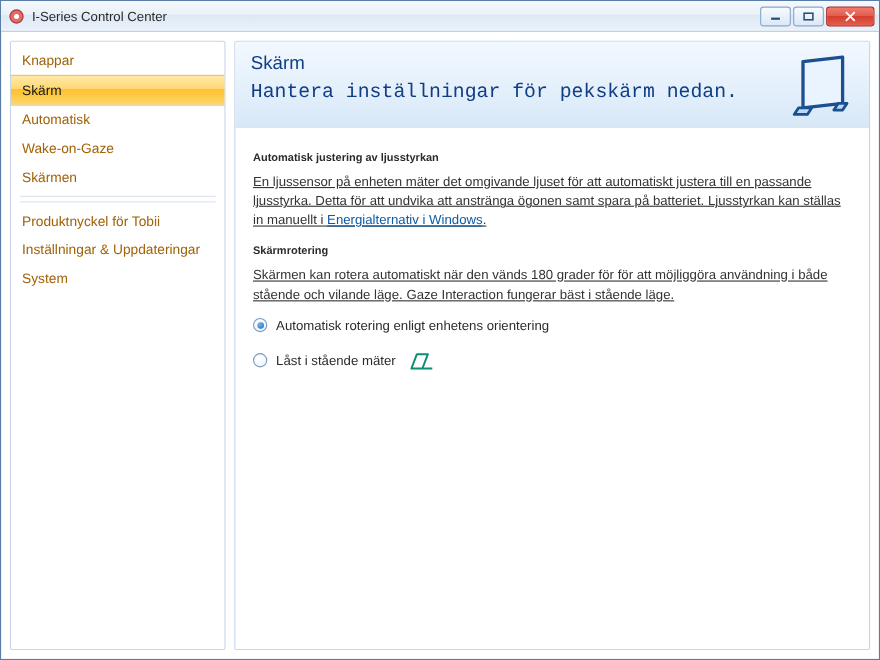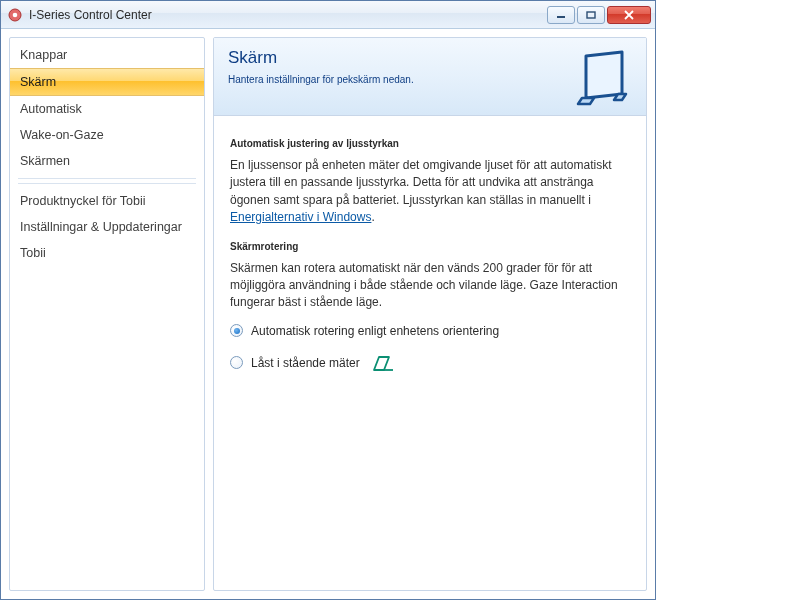--- a/index.html
+++ b/index.html
@@ -6,21 +6,21 @@
   body {
     margin: 0;
     font-family: "Segoe UI", Tahoma, sans-serif;
     font-size: 12px;
     background: #fff;
     width: 800px;
     height: 600px;
     overflow: hidden;
   }
   .window {
-    width: 656px;
+    width: 800px;
     height: 600px;
     border: 1px solid #5a7ca8;
     background: #fff;
     display: flex;
     flex-direction: column;
   }
   .titlebar {
     height: 28px;
     background: linear-gradient(to bottom, #f6f9fd 0%, #e9f0f8 45%, #dde8f4 46%, #eaf2fb 100%);
     border-bottom: 1px solid #b8cde2;
@@ -58,21 +58,21 @@
   }
   .sidebar {
     width: 196px;
     border: 1px solid #c8d6e8;
     border-radius: 2px;
     background: #fff;
     padding-top: 4px;
   }
   .nav-item {
     padding: 6px 10px;
-    color: #404040;
+    color: #a16207;
     cursor: default;
     font-size: 12.5px;
   }
   .nav-item.selected {
     background: linear-gradient(to bottom, #ffe9a8 0%, #ffd873 45%, #fec02d 46%, #ffd66a 100%);
     border-top: 1px solid #e6c06b;
     border-bottom: 1px solid #e6c06b;
     color: #1a1a1a;
   }
   .nav-sep {
@@ -95,40 +95,42 @@
     min-height: 78px;
   }
   .content-title {
     color: #0f3e84;
     font-size: 17px;
     font-weight: 400;
     margin-bottom: 6px;
   }
   .content-subtitle {
     color: #0f3e84;
-    font-size: 10px;
+    font-size: 18px;
+    font-family: Liberation Mono, monospace;
   }
   .header-icon {
     position: absolute;
     right: 12px; top: 8px;
   }
   .content-body {
     padding: 22px 16px 16px 16px;
     color: #2b2b2b;
   }
   .section-title {
     font-weight: 600;
     font-size: 10px;
     margin-bottom: 8px;
   }
   .section-text {
     font-size: 12px;
     line-height: 1.45;
     margin-bottom: 12px;
     color: #333;
+    text-decoration: underline;
   }
   .link { color: #0b5aa6; text-decoration: underline; cursor: default; }
   .check-row, .radio-row {
     display: flex;
     align-items: center;
     gap: 8px;
     margin-bottom: 10px;
     font-size: 12px;
   }
   .checkbox {
@@ -188,21 +190,21 @@
     <div class="sidebar">
       <div class="nav-item">Knappar</div>
       <div class="nav-item selected">Skärm</div>
       <div class="nav-item">Automatisk</div>
       <div class="nav-item">Wake-on-Gaze</div>
       <div class="nav-item">Skärmen</div>
       <div class="nav-sep"></div>
       <div class="nav-sep"></div>
       <div class="nav-item">Produktnyckel för Tobii</div>
       <div class="nav-item">Inställningar &amp; Uppdateringar</div>
-      <div class="nav-item">Tobii</div>
+      <div class="nav-item">System</div>
     </div>
 
     <div class="content">
       <div class="content-header">
         <div class="content-title">Skärm</div>
         <div class="content-subtitle">Hantera inställningar för pekskärm nedan.</div>
         <div class="header-icon">
           <svg width="62" height="62" viewBox="0 0 62 62">
             <path d="M14 10 L50 6 L50 48 L14 52 Z" fill="#eaf4ff" stroke="#1a5090" stroke-width="3" stroke-linejoin="round"></path>
             <path d="M10 52 L22 52 L18 58 L6 58 Z" fill="#bcd9f5" stroke="#1a5090" stroke-width="2.5" stroke-linejoin="round"></path>
@@ -211,21 +213,21 @@
         </div>
       </div>
 
       <div class="content-body">
         <div class="section-title">Automatisk justering av ljusstyrkan</div>
         <div class="section-text">
           <span>En ljussensor på enheten mäter det omgivande ljuset för att automatiskt justera till en passande ljusstyrka. Detta för att undvika att anstränga ögonen samt spara på batteriet. Ljusstyrkan kan ställas in manuellt i </span><span class="link">Energialternativ i Windows</span><span>.</span>
         </div>
 
         <div class="section-title" style="margin-top:14px">Skärmrotering</div>
-        <div class="section-text">Skärmen kan rotera automatiskt när den vänds 200 grader för för att möjliggöra användning i både stående och vilande läge. Gaze Interaction fungerar bäst i stående läge.</div>
+        <div class="section-text">Skärmen kan rotera automatiskt när den vänds 180 grader för för att möjliggöra användning i både stående och vilande läge. Gaze Interaction fungerar bäst i stående läge.</div>
 
         <div class="radio-group">
           <div class="radio-row">
             <span class="radio checked"></span>
             <span>Automatisk rotering enligt enhetens orientering</span>
           </div>
           <div class="radio-row">
             <span class="radio"></span>
             <span>Låst i stående mäter</span>
             <span class="orient-icon">

